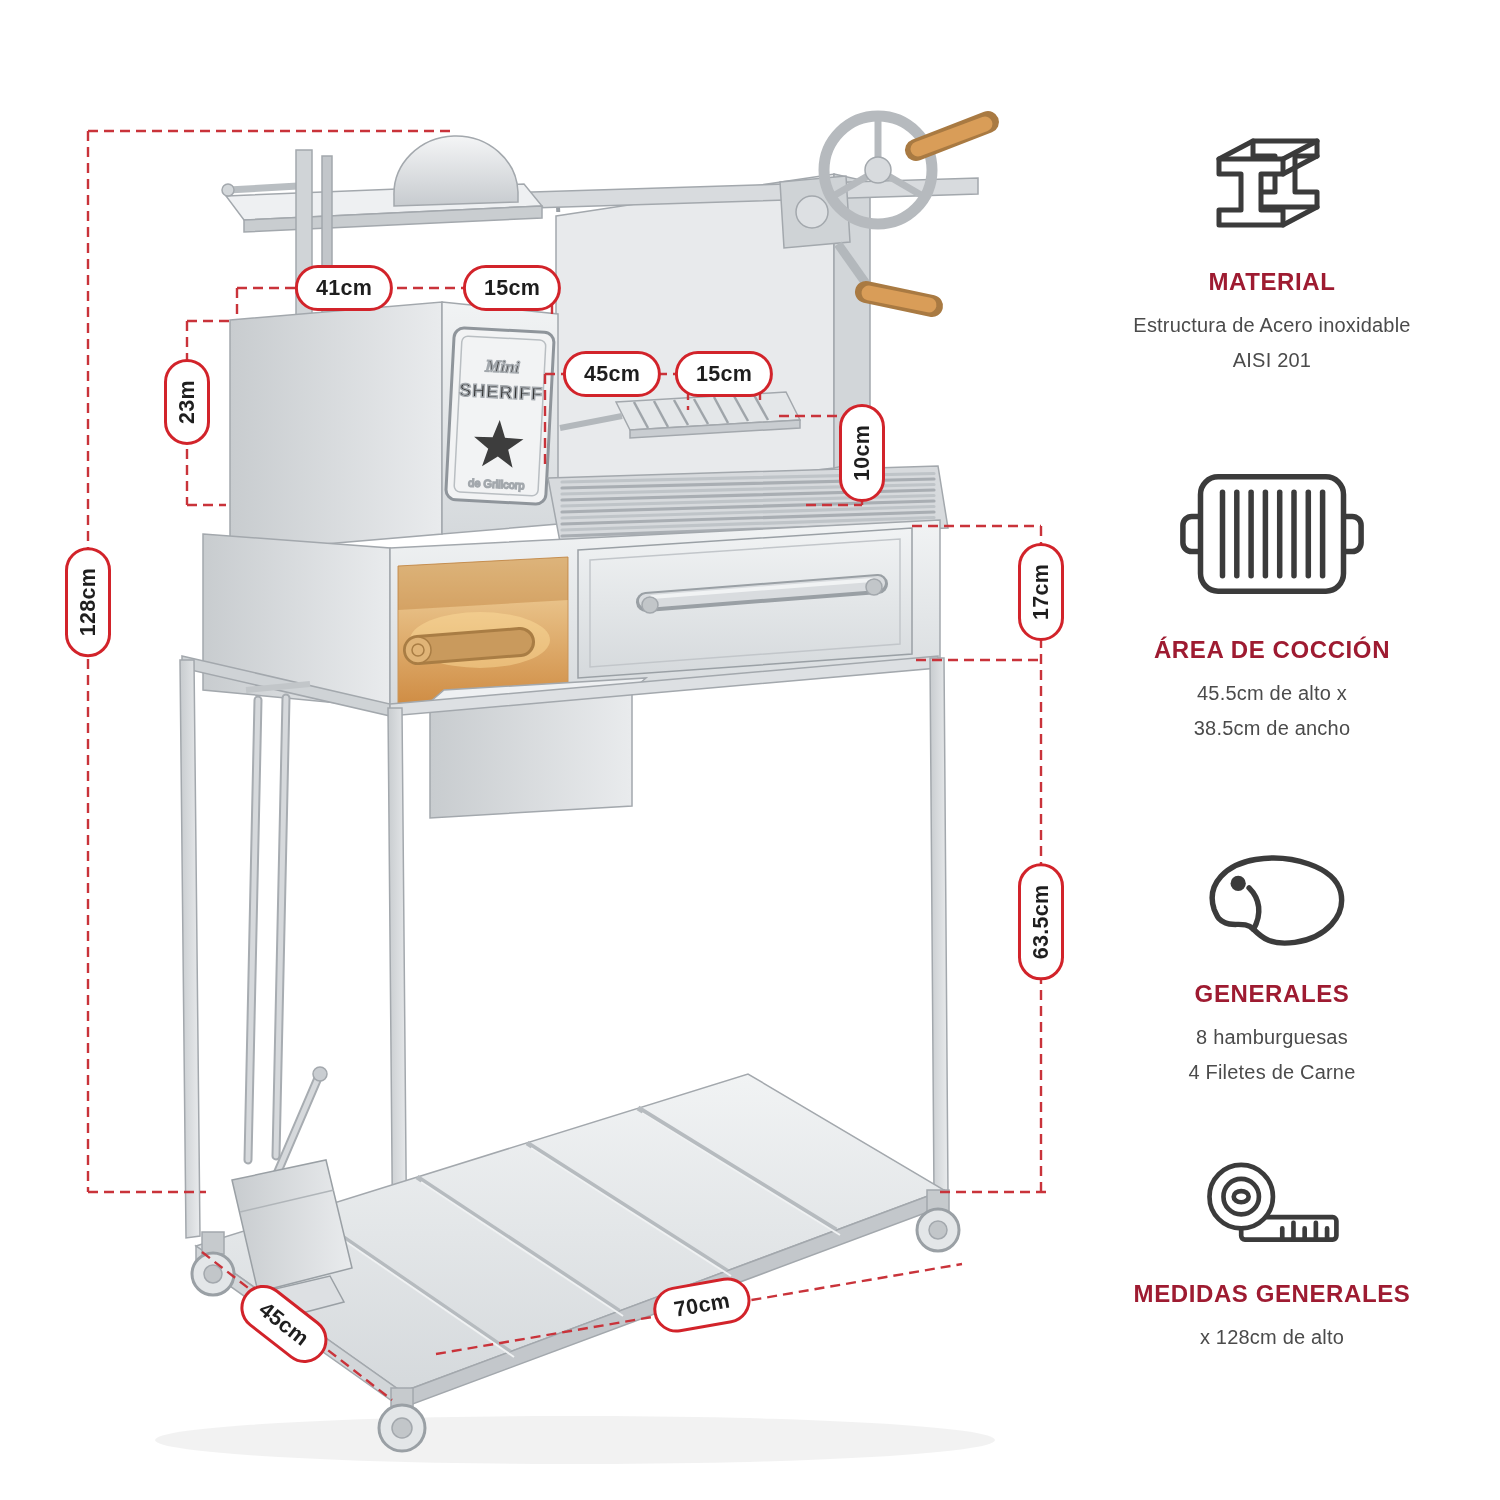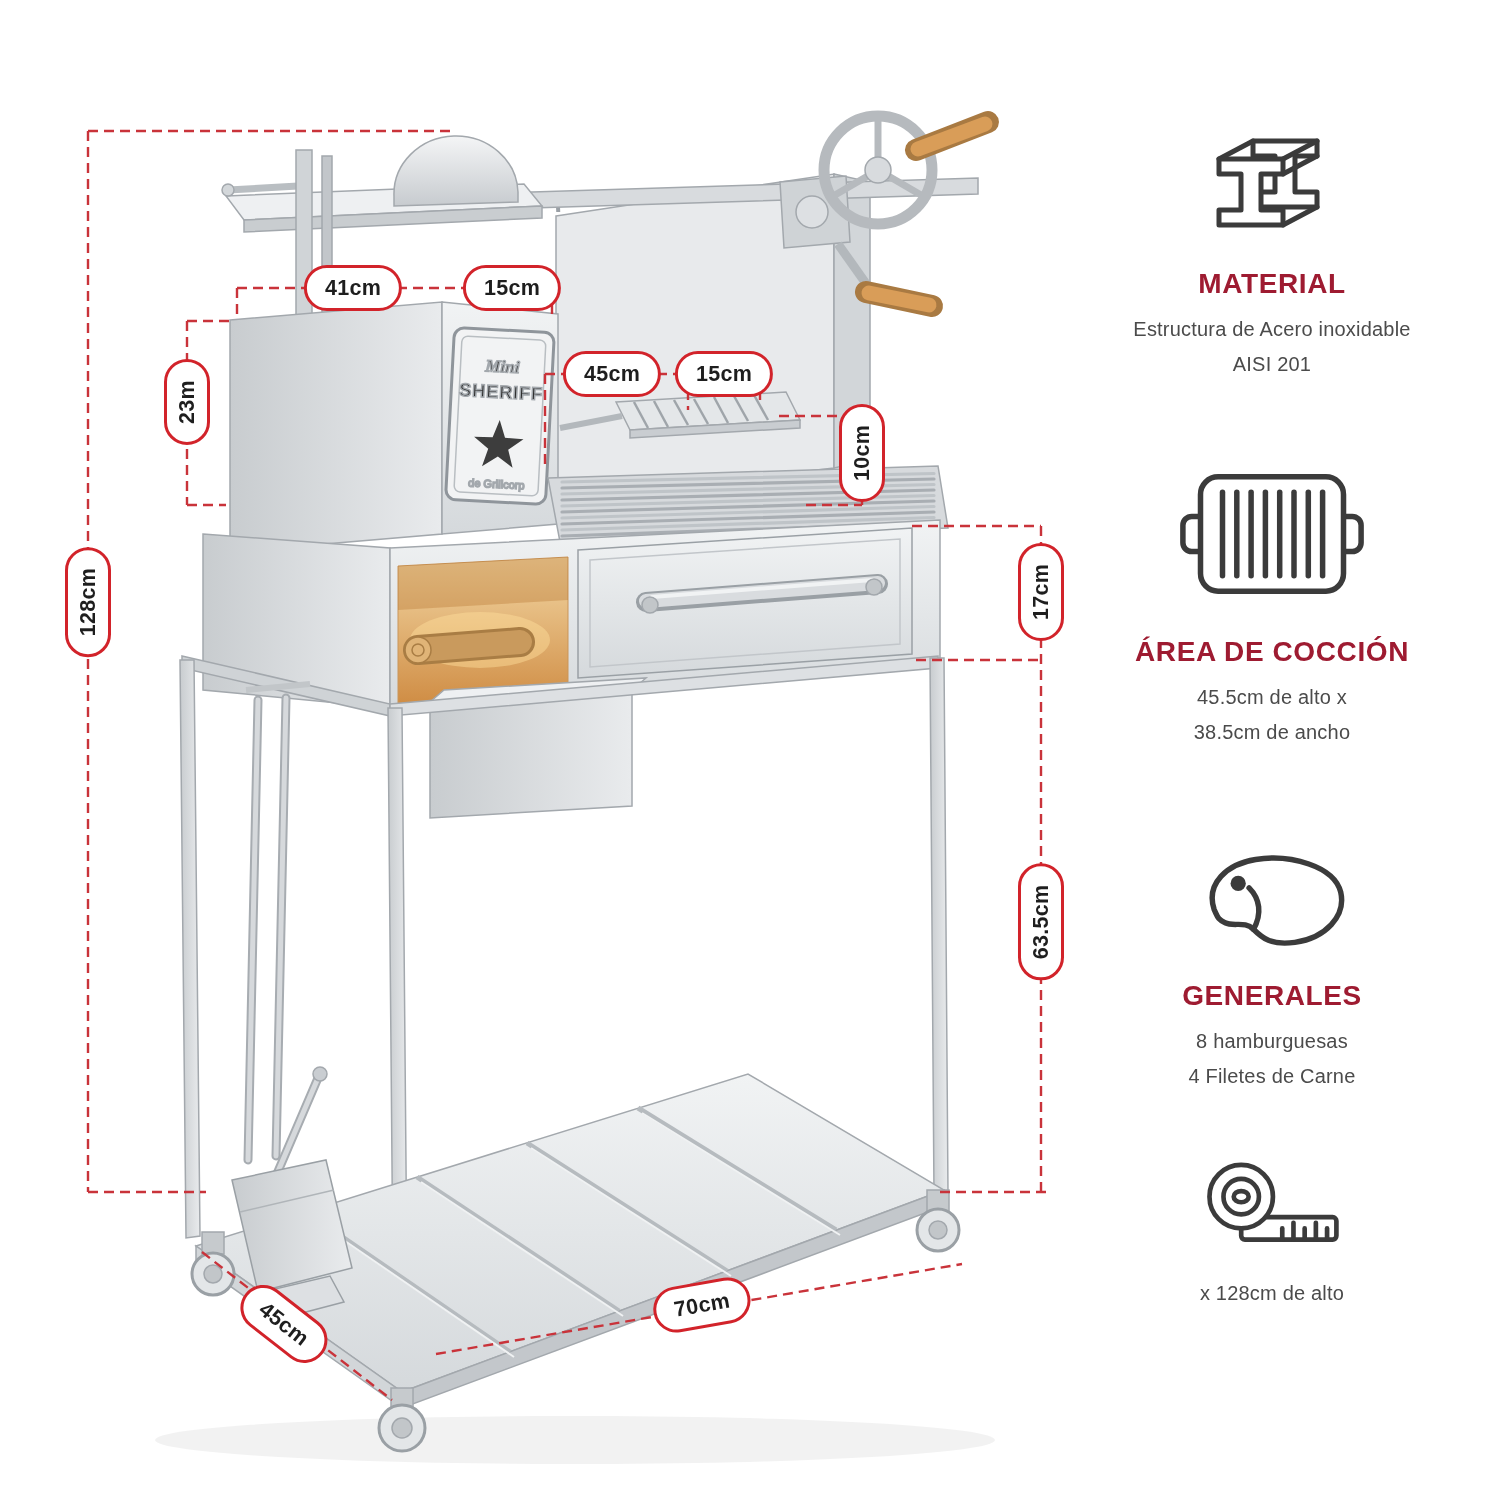--- a/index.html
+++ b/index.html
@@ -7,21 +7,21 @@
          font-family:"Liberation Sans", sans-serif;}
   .art{position:absolute;left:0;top:0;width:1500px;height:1500px;}
   
   .pill{position:absolute;transform:translate(-50%,-50%) rotate(var(--r,0deg));
         background:#fff;border:3px solid #D2232A;border-radius:999px;height:40px;
         display:flex;align-items:center;justify-content:center;padding:0 18px;
         font-weight:bold;font-size:21.5px;color:#1E1E1E;letter-spacing:.3px;white-space:nowrap;}
   
   .spec{position:absolute;left:1072px;width:400px;text-align:center;}
   .spec-icon{display:flex;align-items:center;justify-content:center;}
-  .spec-title{margin-top:16px;font-size:28px;font-weight:bold;color:#9E1B31;letter-spacing:.6px;}
+  .spec-title{margin-top:16px;font-size:24px;font-weight:bold;color:#9E1B31;letter-spacing:.6px;}
   .spec-lines{margin-top:12px;}
   .spec-line{font-size:20px;line-height:35px;color:#4B4B4B;letter-spacing:.2px;}
   .icon-stroke{stroke:#3B3B3B;stroke-width:5;fill:#fff;stroke-linejoin:round;stroke-linecap:round;}
 </style>
 </head>
 <body>
 
 <div class="stage">
 
   <svg class="art" viewBox="0 0 1500 1500" xmlns="http://www.w3.org/2000/svg">
@@ -233,21 +233,21 @@
       <path d="M779 416 H862"></path>
       <path d="M806 505 H862"></path>
       <path d="M1041 526 V1192"></path>
       <path d="M912 526 H1041"></path>
       <path d="M916 660 H1041"></path>
       <path d="M202 1252 L392 1400"></path>
       <path d="M436 1354 L962 1264"></path>
     </g>
   </svg>
 
-  <div class="pill" style="left:353px;  top:288px;">41cm</div>
+  <div class="pill" style="left:344px;  top:288px;">41cm</div>
   <div class="pill" style="left:512px;  top:288px;">15cm</div>
   <div class="pill" style="left:187px;  top:402px;  --r:-90deg;">23m</div>
   <div class="pill" style="left:612px;  top:374px;">45cm</div>
   <div class="pill" style="left:724px;  top:374px;">15cm</div>
   <div class="pill" style="left:862px;  top:453px;  --r:-90deg;">10cm</div>
   <div class="pill" style="left:1041px; top:592px;  --r:-90deg;">17cm</div>
   <div class="pill" style="left:1041px; top:922px;  --r:-90deg;">63.5cm</div>
   <div class="pill" style="left:88px;   top:602px;  --r:-90deg;">128cm</div>
   <div class="pill" style="left:284px;  top:1324px; --r:38deg;">45cm</div>
   <div class="pill" style="left:702px;  top:1305px; --r:-10deg;">70cm</div>
@@ -323,18 +323,19 @@
           <line x1="108" y1="78" x2="108" y2="96"></line>
           <line x1="120" y1="84" x2="120" y2="96"></line>
           <line x1="132" y1="78" x2="132" y2="96"></line>
           <line x1="144" y1="84" x2="144" y2="96"></line>
           <circle cx="52" cy="50" r="34"></circle>
           <circle cx="52" cy="50" r="19"></circle>
           <ellipse cx="52" cy="50" rx="8" ry="6"></ellipse>
         </g>
       </svg>
     </div>
+    <div class="spec-title">MEDIDAS GENERALES</div>
     <div class="spec-lines">
       <div class="spec-line">x 128cm de alto</div>
     </div>
   </div>
 
 </div>
 
 </body></html>

